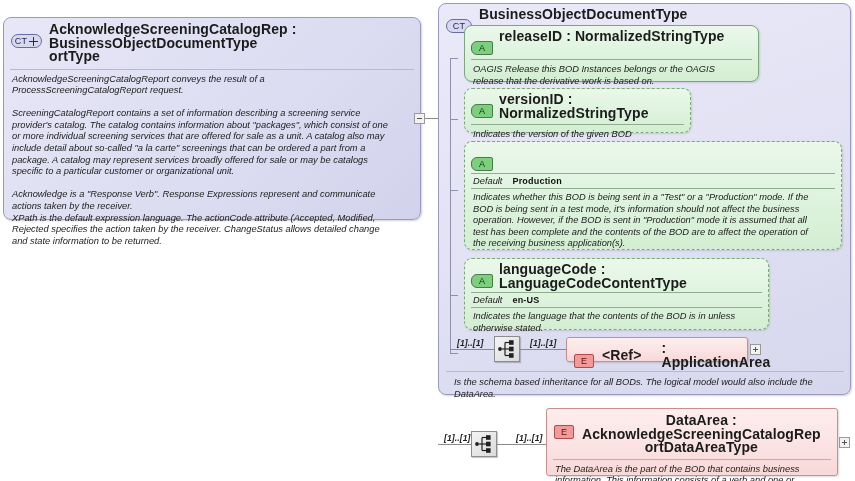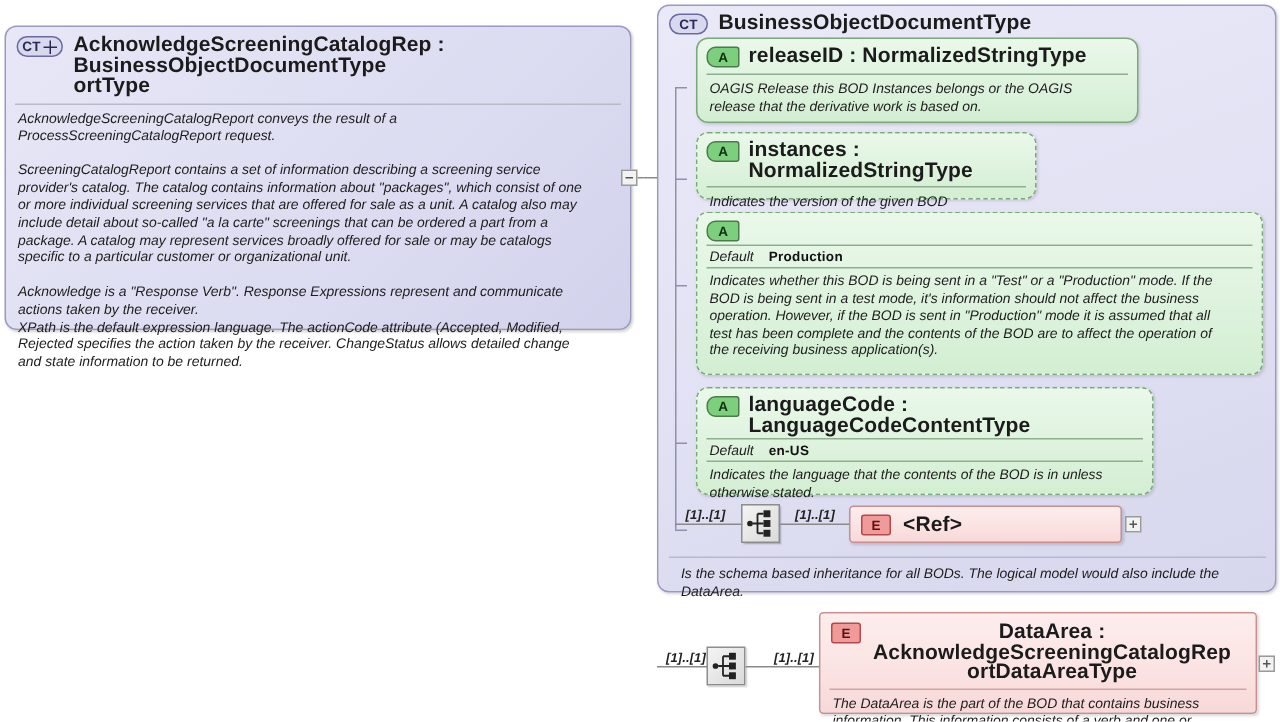--- a/index.html
+++ b/index.html
@@ -42,27 +42,27 @@
     line-height: 11.6px;
     color: #1c1c1c;
     padding: 4px 24px 6px 8px;
     white-space: pre-line;
   }
 
   
   .badge {
     flex: 0 0 auto;
     font-size: 9px;
-    font-weight: bold;
+    font-weight: normal;
     font-family: "Liberation Sans", sans-serif;
     display: inline-flex;
     align-items: center;
     justify-content: center;
     line-height: 1;
-    margin-top: 1px;
+    margin-top: 11px;
   }
   .badge-ct {
     width: 26px; height: 14px;
     border: 1px solid #6a6aa0;
     border-radius: 7px;
     background: #d8d8ee;
     color: #2a2a55;
     letter-spacing: .2px;
   }
   .badge-ct.plus { width: 31px; }
@@ -233,21 +233,21 @@
     </div>
     <div class="divider"></div>
     <div class="desc">OAGIS Release this BOD Instances belongs or the OAGIS release that the derivative work is based on.</div>
   </div>
 
   <div class="node attr" style="left:464px; top:88px; width:227px; height:45px;">
     <div class="node-title">
       <span class="badge badge-a">
           <span>A</span>
         </span>
-      <span class="label">instances : NormalizedStringType</span>
+      <span class="label">versionID : NormalizedStringType</span>
     </div>
     <div class="divider"></div>
     <div class="desc">Indicates the version of the given BOD definition.</div>
   </div>
 
   <div class="node attr" style="left:464px; top:141px; width:378px; height:109px;">
     <div class="node-title" style="padding-bottom:2px;">
       <span class="badge badge-a">
           <span>A</span>
         </span>
@@ -294,20 +294,21 @@
   </div>
   <div class="hline" style="left:520px; top:349px; width:46px;"></div>
   <span class="card" style="left:530px; top:338px;">[1]..[1]</span>
 
   <div class="node elem" style="left:566px; top:337px; width:182px; height:25px;">
     <div class="node-title" style="padding:4px 8px 4px 7px; align-items:center;">
       <span class="badge badge-e">
           <span>E</span>
         </span>
       <span class="label">&lt;Ref&gt;</span>
+      <span class="label" style="margin-left:12px;">: ApplicationArea</span>
     </div>
   </div>
   <div class="toggle plus" style="left:750px; top:344px;"></div>
 
   <div class="hline" style="left:446px; top:371px; width:398px; background:#b9b9c8;"></div>
   <div class="desc" style="position:absolute; left:446px; top:373px; width:400px;">Is the schema based inheritance for all BODs. The logical model would also include the DataArea.</div>
 
   <div class="hline" style="left:438px; top:444px; width:34px;"></div>
   <span class="card" style="left:444px; top:433px;">[1]..[1]</span>
   <div class="seq" style="left:471px; top:431px;">

